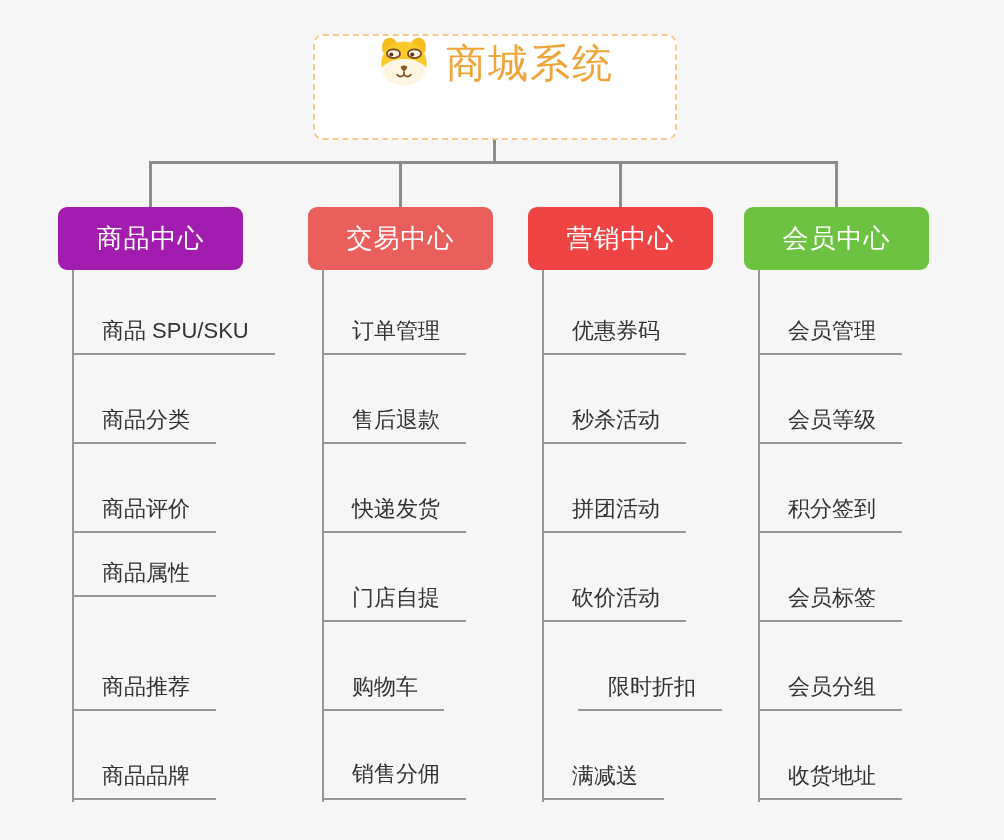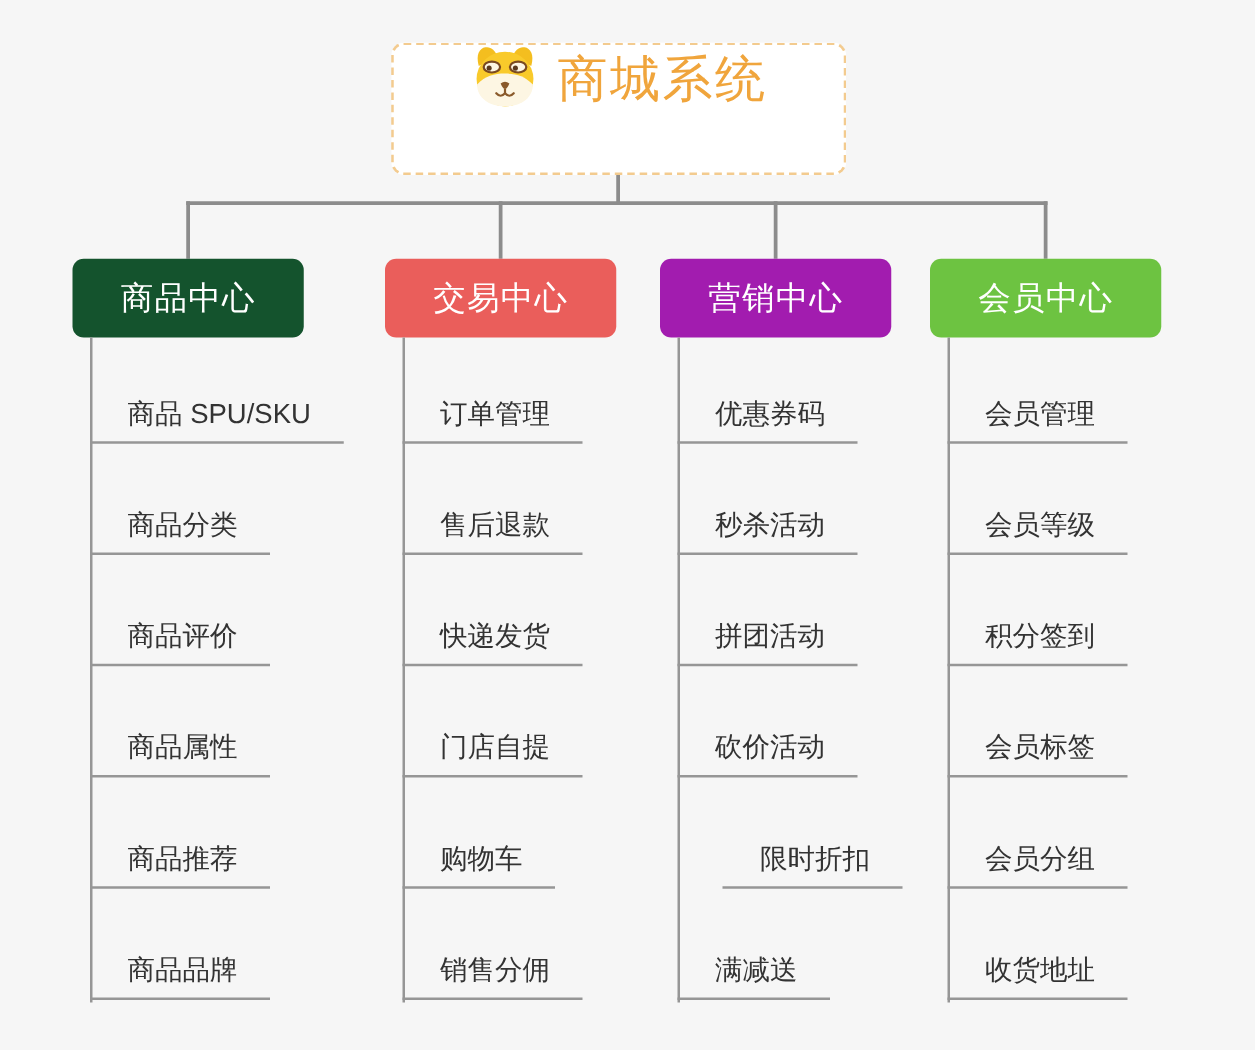--- a/index.html
+++ b/index.html
@@ -63,43 +63,43 @@
         <path d="M32 40 L32 44" stroke="#8A5A2B" stroke-width="2"></path>
         <path d="M24 44 Q28 48.5 32 44 Q36 48.5 40 44" fill="none" stroke="#8A5A2B" stroke-width="2" stroke-linecap="round"></path>
       </svg>
     </span>
     <span class="root-title">商城系统</span>
   </div>
 
 <div class="line" style="left: 493px; top: 140px; width: 3px; height: 24px;"></div>
     <div class="line" style="left: 149px; top: 161px; width: 689px; height: 3px;"></div>
     <div class="line" style="left: 149px; top: 161px; width: 3px; height: 46px;"></div>
-    <div class="branch-box" style="left: 58px; background: #14532d;">
+    <div class="branch-box" style="left: 58px; background: #a21caf;">
       <span>商品中心</span>
     </div>
     <div class="trunk" style="left: 72px; top: 270px; height: 532px;"></div>
     <div class="item" style="left: 72px; top: 314px;">商品 SPU/SKU</div>
     <div class="item" style="left: 72px; top: 403px;">商品分类</div>
     <div class="item" style="left: 72px; top: 492px;">商品评价</div>
-    <div class="item" style="left: 72px; top: 581px;">商品属性</div>
+    <div class="item" style="left: 72px; top: 556px;">商品属性</div>
     <div class="item" style="left: 72px; top: 670px;">商品推荐</div>
     <div class="item" style="left: 72px; top: 759px;">商品品牌</div>
     <div class="line" style="left: 399px; top: 161px; width: 3px; height: 46px;"></div>
     <div class="branch-box" style="left: 308px; background: rgb(234, 94, 91);">
       <span>交易中心</span>
     </div>
     <div class="trunk" style="left: 322px; top: 270px; height: 532px;"></div>
     <div class="item" style="left: 322px; top: 314px;">订单管理</div>
     <div class="item" style="left: 322px; top: 403px;">售后退款</div>
     <div class="item" style="left: 322px; top: 492px;">快递发货</div>
     <div class="item" style="left: 322px; top: 581px;">门店自提</div>
     <div class="item" style="left: 322px; top: 670px;">购物车</div>
-    <div class="item" style="left: 322px; top: 759px;">销售分佣</div>
+    <div class="item" style="left: 322px; top: 759px; font-family: Liberation Mono, monospace;">销售分佣</div>
     <div class="line" style="left: 619px; top: 161px; width: 3px; height: 46px;"></div>
-    <div class="branch-box" style="left: 528px; background: #a21caf;">
+    <div class="branch-box" style="left: 528px; background: #ef4444;">
       <span>营销中心</span>
     </div>
     <div class="trunk" style="left: 542px; top: 270px; height: 532px;"></div>
     <div class="item" style="left: 542px; top: 314px;">优惠券码</div>
     <div class="item" style="left: 542px; top: 403px;">秒杀活动</div>
     <div class="item" style="left: 542px; top: 492px;">拼团活动</div>
     <div class="item" style="left: 542px; top: 581px;">砍价活动</div>
     <div class="item" style="left: 542px; top: 670px; margin-left: 36px;">限时折扣</div>
     <div class="item" style="left: 542px; top: 759px; text-align: right;">满减送</div>
     <div class="line" style="left: 835px; top: 161px; width: 3px; height: 46px;"></div>

